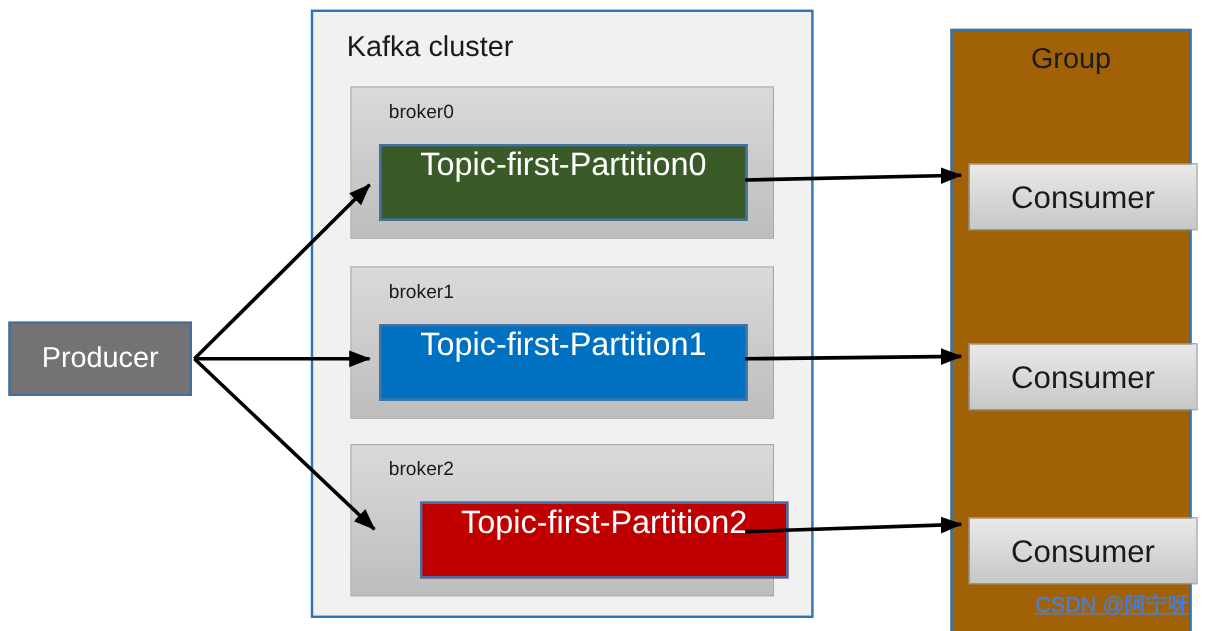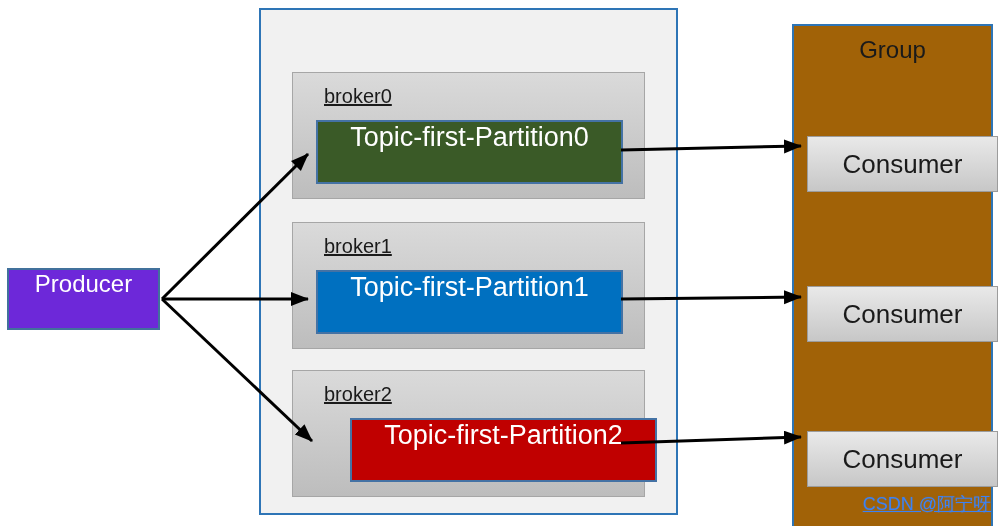--- a/index.html
+++ b/index.html
@@ -8,23 +8,23 @@
     width:1006px;height:526px;
     background:#ffffff;
     font-family:"Liberation Sans","DejaVu Sans",sans-serif;
     overflow:hidden;
   }
   .box{position:absolute;box-sizing:border-box;}
 
   
   .producer{
     left:7px;top:268px;width:153px;height:62px;
-    background:#6d28d9;border:2px solid #41719C;
+    background:#737373;border:2px solid #41719C;
     color:#ffffff;font-size:24px;
-    display:flex;align-items:flex-start;justify-content:center;
+    display:flex;align-items:center;justify-content:center;
   }
 
   
   .kafka-cluster{
     left:259px;top:8px;width:419px;height:507px;
     background:#F1F1F1;border:2px solid #2E75B6;
   }
   .kafka-title{
     position:absolute;left:28px;top:16px;
     color:#1a1a1a;font-size:24px;
@@ -34,21 +34,21 @@
   .broker{
     position:absolute;left:31px;width:353px;height:127px;
     background:linear-gradient(180deg,#DADADA 0%,#BDBDBD 100%);
     border:1px solid #A6A6A6;box-sizing:border-box;
   }
   .broker-0{top:62px;}
   .broker-1{top:212px;}
   .broker-2{top:360px;}
   .broker-label{
     position:absolute;left:31px;top:12px;
-    color:#1a1a1a;font-size:20px;text-decoration:underline;
+    color:#1a1a1a;font-size:16px;
   }
   .partition{
     position:absolute;left:23px;top:47px;width:307px;height:64px;
     border:2px solid #4472A4;box-sizing:border-box;
     color:#ffffff;font-size:27px;
     display:flex;align-items:flex-start;justify-content:center;
   }
 
   
   .group{
@@ -86,20 +86,21 @@
 </head>
 <body>
 
 <div id="canvas">
 
   <div class="box producer">
     <span>Producer</span>
   </div>
 
   <div class="box kafka-cluster">
+    <div class="kafka-title">Kafka cluster</div>
 
     <div class="broker broker-0">
       <div class="broker-label">broker0</div>
       <div class="partition" style="background: rgb(58, 90, 39);">
         <span>Topic-first-Partition0</span>
       </div>
     </div>
 
     <div class="broker broker-1">
       <div class="broker-label">broker1</div>

